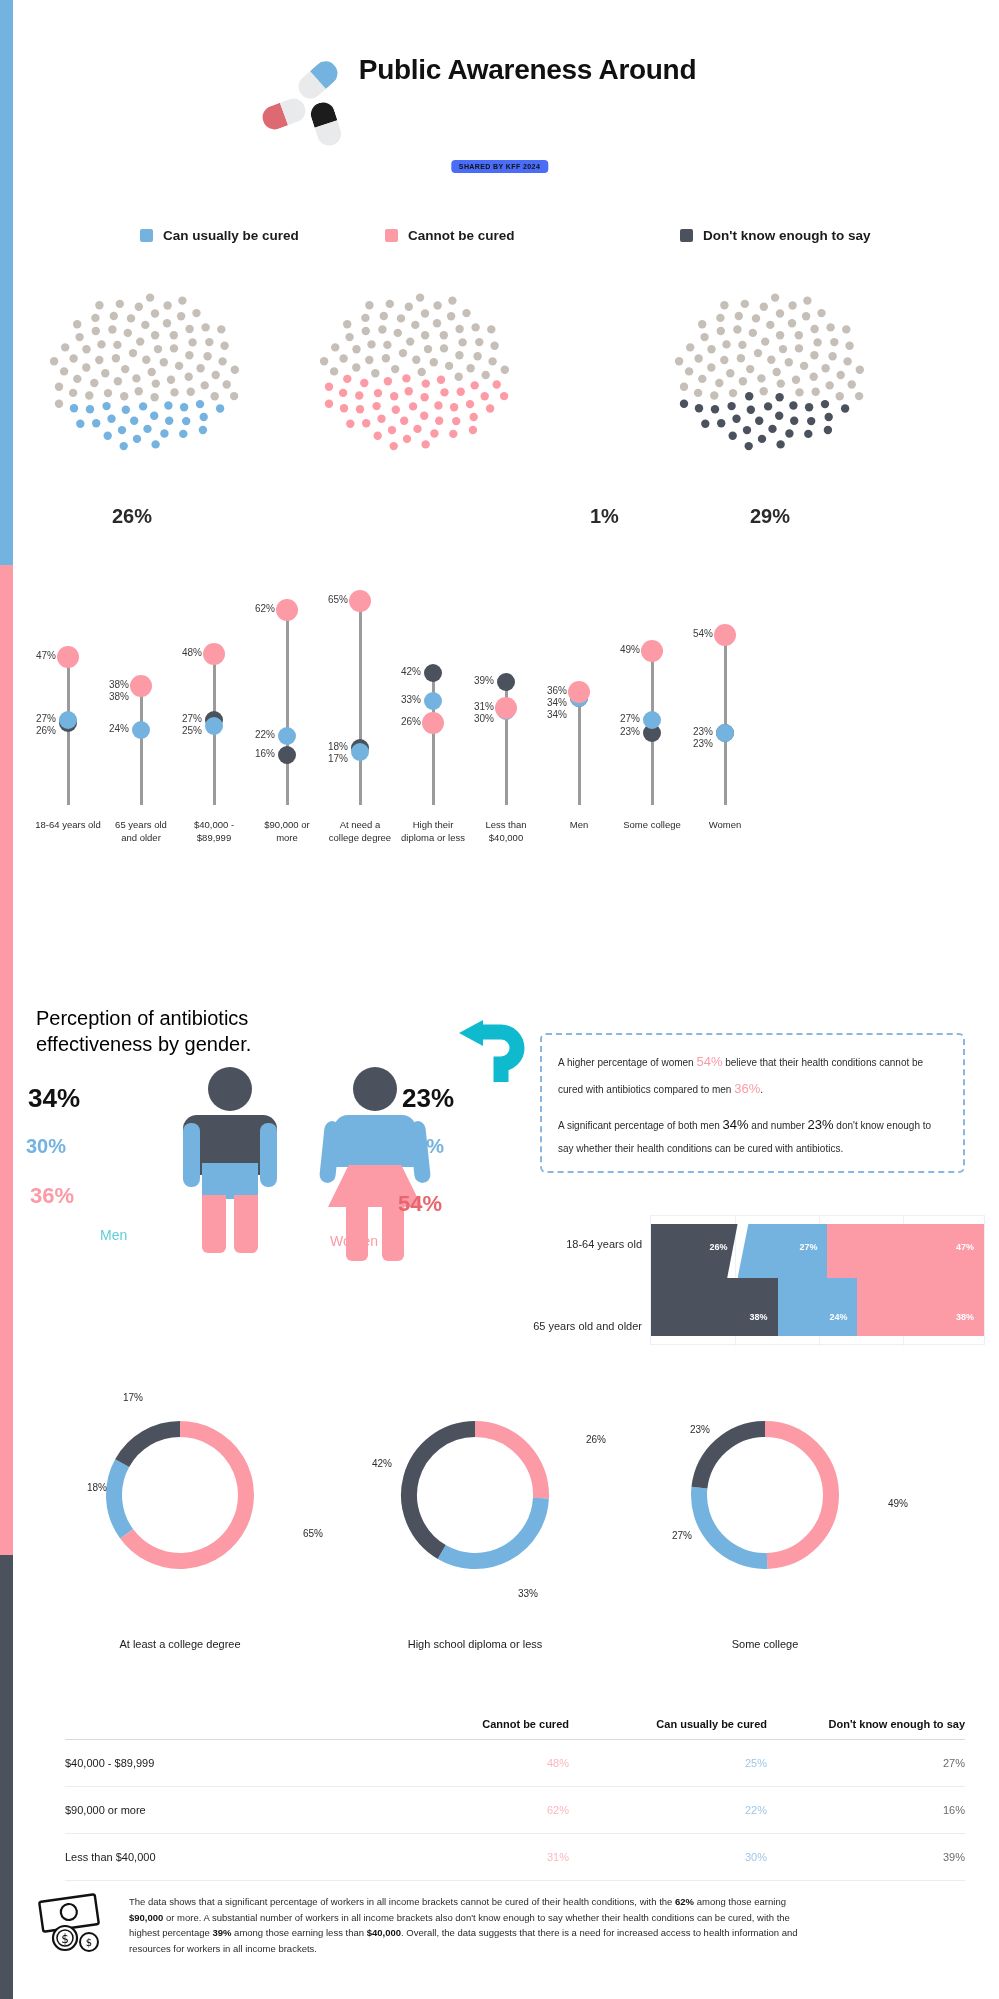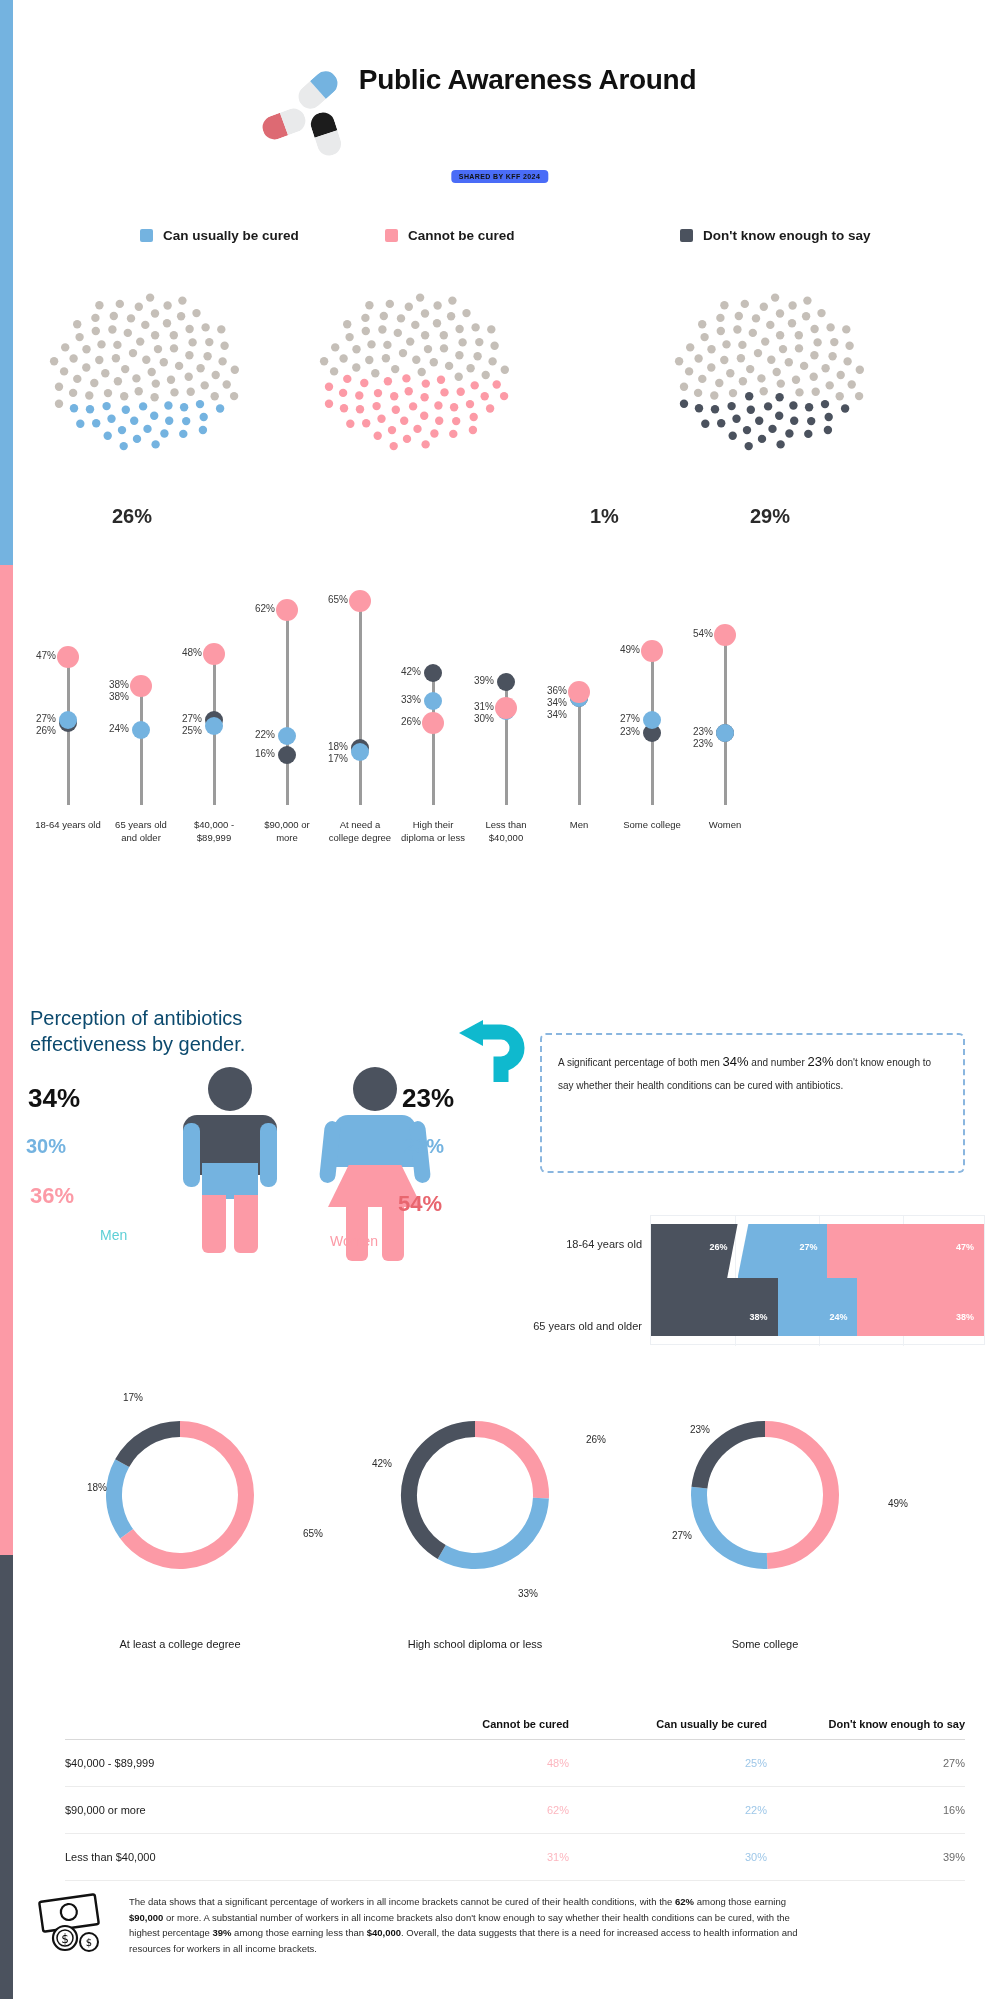--- a/index.html
+++ b/index.html
@@ -15,21 +15,21 @@
   .page { position:relative; width:999px; height:1999px; }
 
   
   .rail { position:absolute; left:0; top:0; width:13px; height:1999px; }
   .rail span { display:block; width:13px; }
   .rail .r1 { height:565px; background:#74b3e0; }
   .rail .r2 { height:990px; background:#fc9aa6; }
   .rail .r3 { height:444px; background:#4b525e; }
 
   
-  .header { position:absolute; left:0; top:64px; width:999px; text-align:center; }
+  .header { position:absolute; left:0; top:54px; width:999px; text-align:center; }
   .pills { position:absolute; left:262px; top:14px; width:90px; height:80px; }
   .pill { position:absolute; width:44px; height:24px; border-radius:12px; overflow:hidden; }
   .pill i { display:block; width:50%; height:100%; float:left; }
   .p1 { left:34px; top:0px; transform:rotate(-42deg); }
   .p2 { left:0px; top:34px; transform:rotate(-20deg); }
   .p3 { left:42px; top:44px; transform:rotate(72deg); }
   .title {
     display:inline-block; margin-left:56px;
     font-size:28px; font-weight:bold; line-height:1.12; letter-spacing:-0.3px;
     color:#111; text-align:center;
@@ -58,22 +58,22 @@
   
   .lolli { position:absolute; left:0; top:575px; width:999px; height:260px; }
   .stem { position:absolute; width:3px; background:#9b9b9b; }
   .dot { position:absolute; border-radius:50%; }
   .dlab { position:absolute; font-size:10px; color:#3a3a3a; white-space:nowrap; text-align:right; }
   .catlab { position:absolute; font-size:9.5px; color:#2b2b2b; text-align:center;
             line-height:1.35; white-space:pre-line; }
 
   
   .gsec { position:absolute; left:0; top:1005px; width:999px; height:330px; }
-  .gtitle { position:absolute; left:30px; top:0px; width:300px;
-            font-size:20px; line-height:1.32; color:#0c4a6e; }
+  .gtitle { position:absolute; left:36px; top:0px; width:300px;
+            font-size:20px; line-height:1.32; color:#000000; }
   .fig { position:absolute; }
   .fighead { position:absolute; border-radius:50%; background:#4b525e; }
   .figbody { position:absolute; }
   .gnum { position:absolute; font-weight:bold; white-space:nowrap; }
   .gname { position:absolute; font-size:14px; }
 
   
   .callbox { position:absolute; left:540px; top:1033px; width:425px; height:140px;
              border:2px dashed #8ab6df; border-radius:6px; padding:14px 16px;
              font-size:10px; line-height:2.05; color:#2b2b2b; }
@@ -594,20 +594,23 @@
     <div class="gnum" style="left:398px; top:186px; font-size:22px; color:#e8666f;">54%</div>
     <div class="gname" style="left:330px; top:228px; color:#fc9aa6;">Women</div>
   </div>
 
   <svg class="arrow" viewBox="0 0 80 70">
     <path d="M20 12 L46 12 A16 16 0 0 1 46 44 L46 62" fill="none" stroke="#0fb9ce" stroke-width="15"></path>
     <path d="M28 0 L28 26 L4 13 Z" fill="#0fb9ce"></path>
   </svg>
 
   <div class="callbox">
+    <p style="margin:0 0 10px 0;">
+      <span>A higher percentage of women </span><b class="pk">54%</b><span> believe that their health conditions cannot be cured with antibiotics compared to men </span><b class="pk">36%</b><span>.</span>
+    </p>
     <p style="margin:0;">
       <span>A significant percentage of both men </span><b class="bk">34%</b><span> and number </span><b class="bk">23%</b><span> don't know enough to say whether their health conditions can be cured with antibiotics.</span>
     </p>
   </div>
 
   <div class="stack" id="stack">
     <div class="gl" style="left:84px"></div>
       <div class="gl" style="left:168px"></div>
       <div class="gl" style="left:252px"></div>
   <div class="sbar" style="left: 0px; top: 8px; width: 86.58px; height: 54px; background: rgb(75, 82, 94); clip-path: polygon(0px 0px, 100% 0px, 88% 100%, 0px 100%);"></div>

